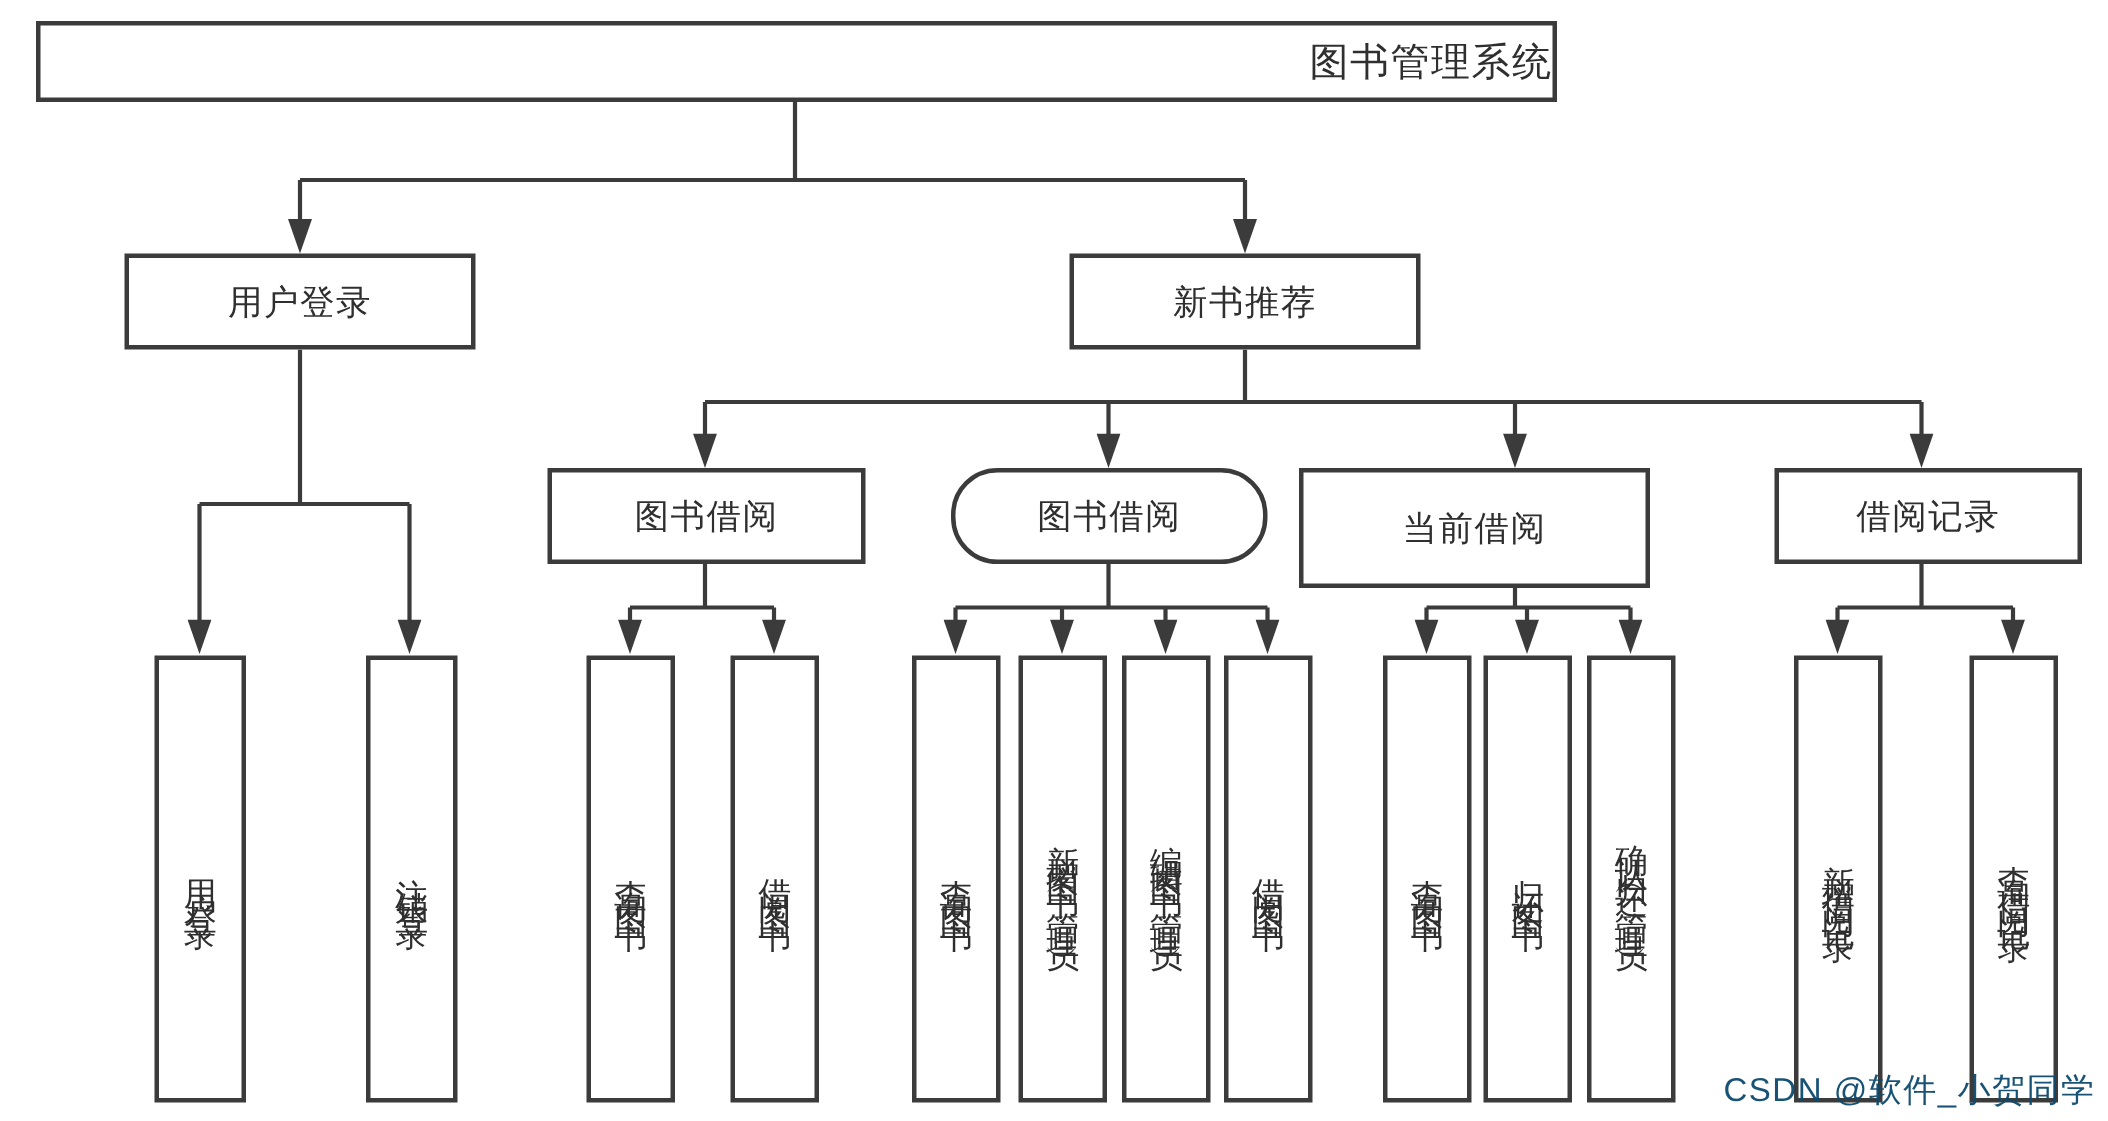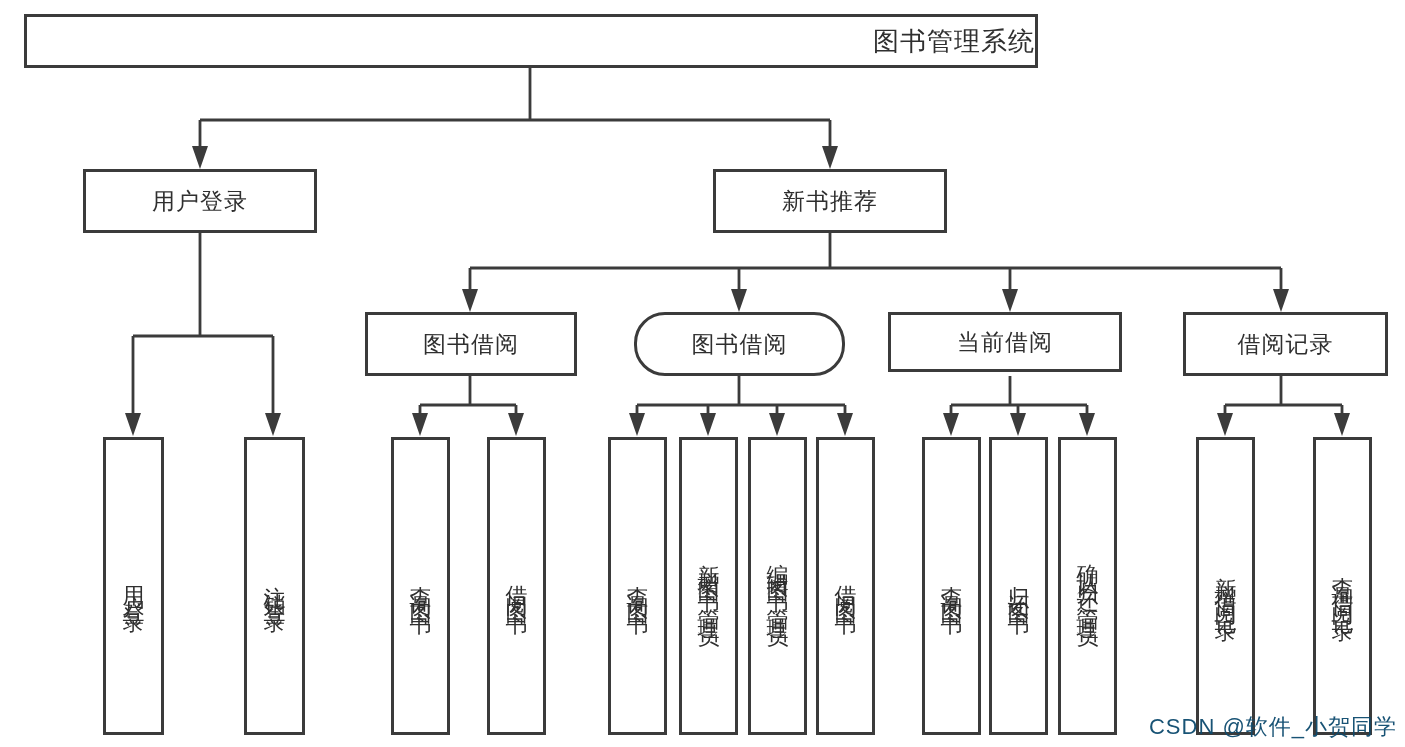--- a/index.html
+++ b/index.html
@@ -133,21 +133,21 @@
   <div class="node node-h" style="left:713px; top:169px; width:234px; height:64px;">
     <span>新书推荐</span>
   </div>
 
   <div class="node node-h" style="left:365px; top:312px; width:212px; height:64px;">
     <span>图书借阅</span>
   </div>
   <div class="node node-h" style="left:634px; top:312px; width:211px; height:64px;border-radius:31px;">
     <span>图书借阅</span>
   </div>
-  <div class="node node-h" style="left:888px; top:312px; width:234px; height:60px;">
+  <div class="node node-h" style="left:866px; top:312px; width:234px; height:80px;">
     <span>当前借阅</span>
   </div>
   <div class="node node-h" style="left:1183px; top:312px; width:205px; height:64px;">
     <span>借阅记录</span>
   </div>
 
   <div class="node leaf" style="left:103px; top:437px; width:61px; height:298px;">
     <span>用户登录</span>
   </div>
   <div class="node leaf" style="left:244px; top:437px; width:61px; height:298px;">

